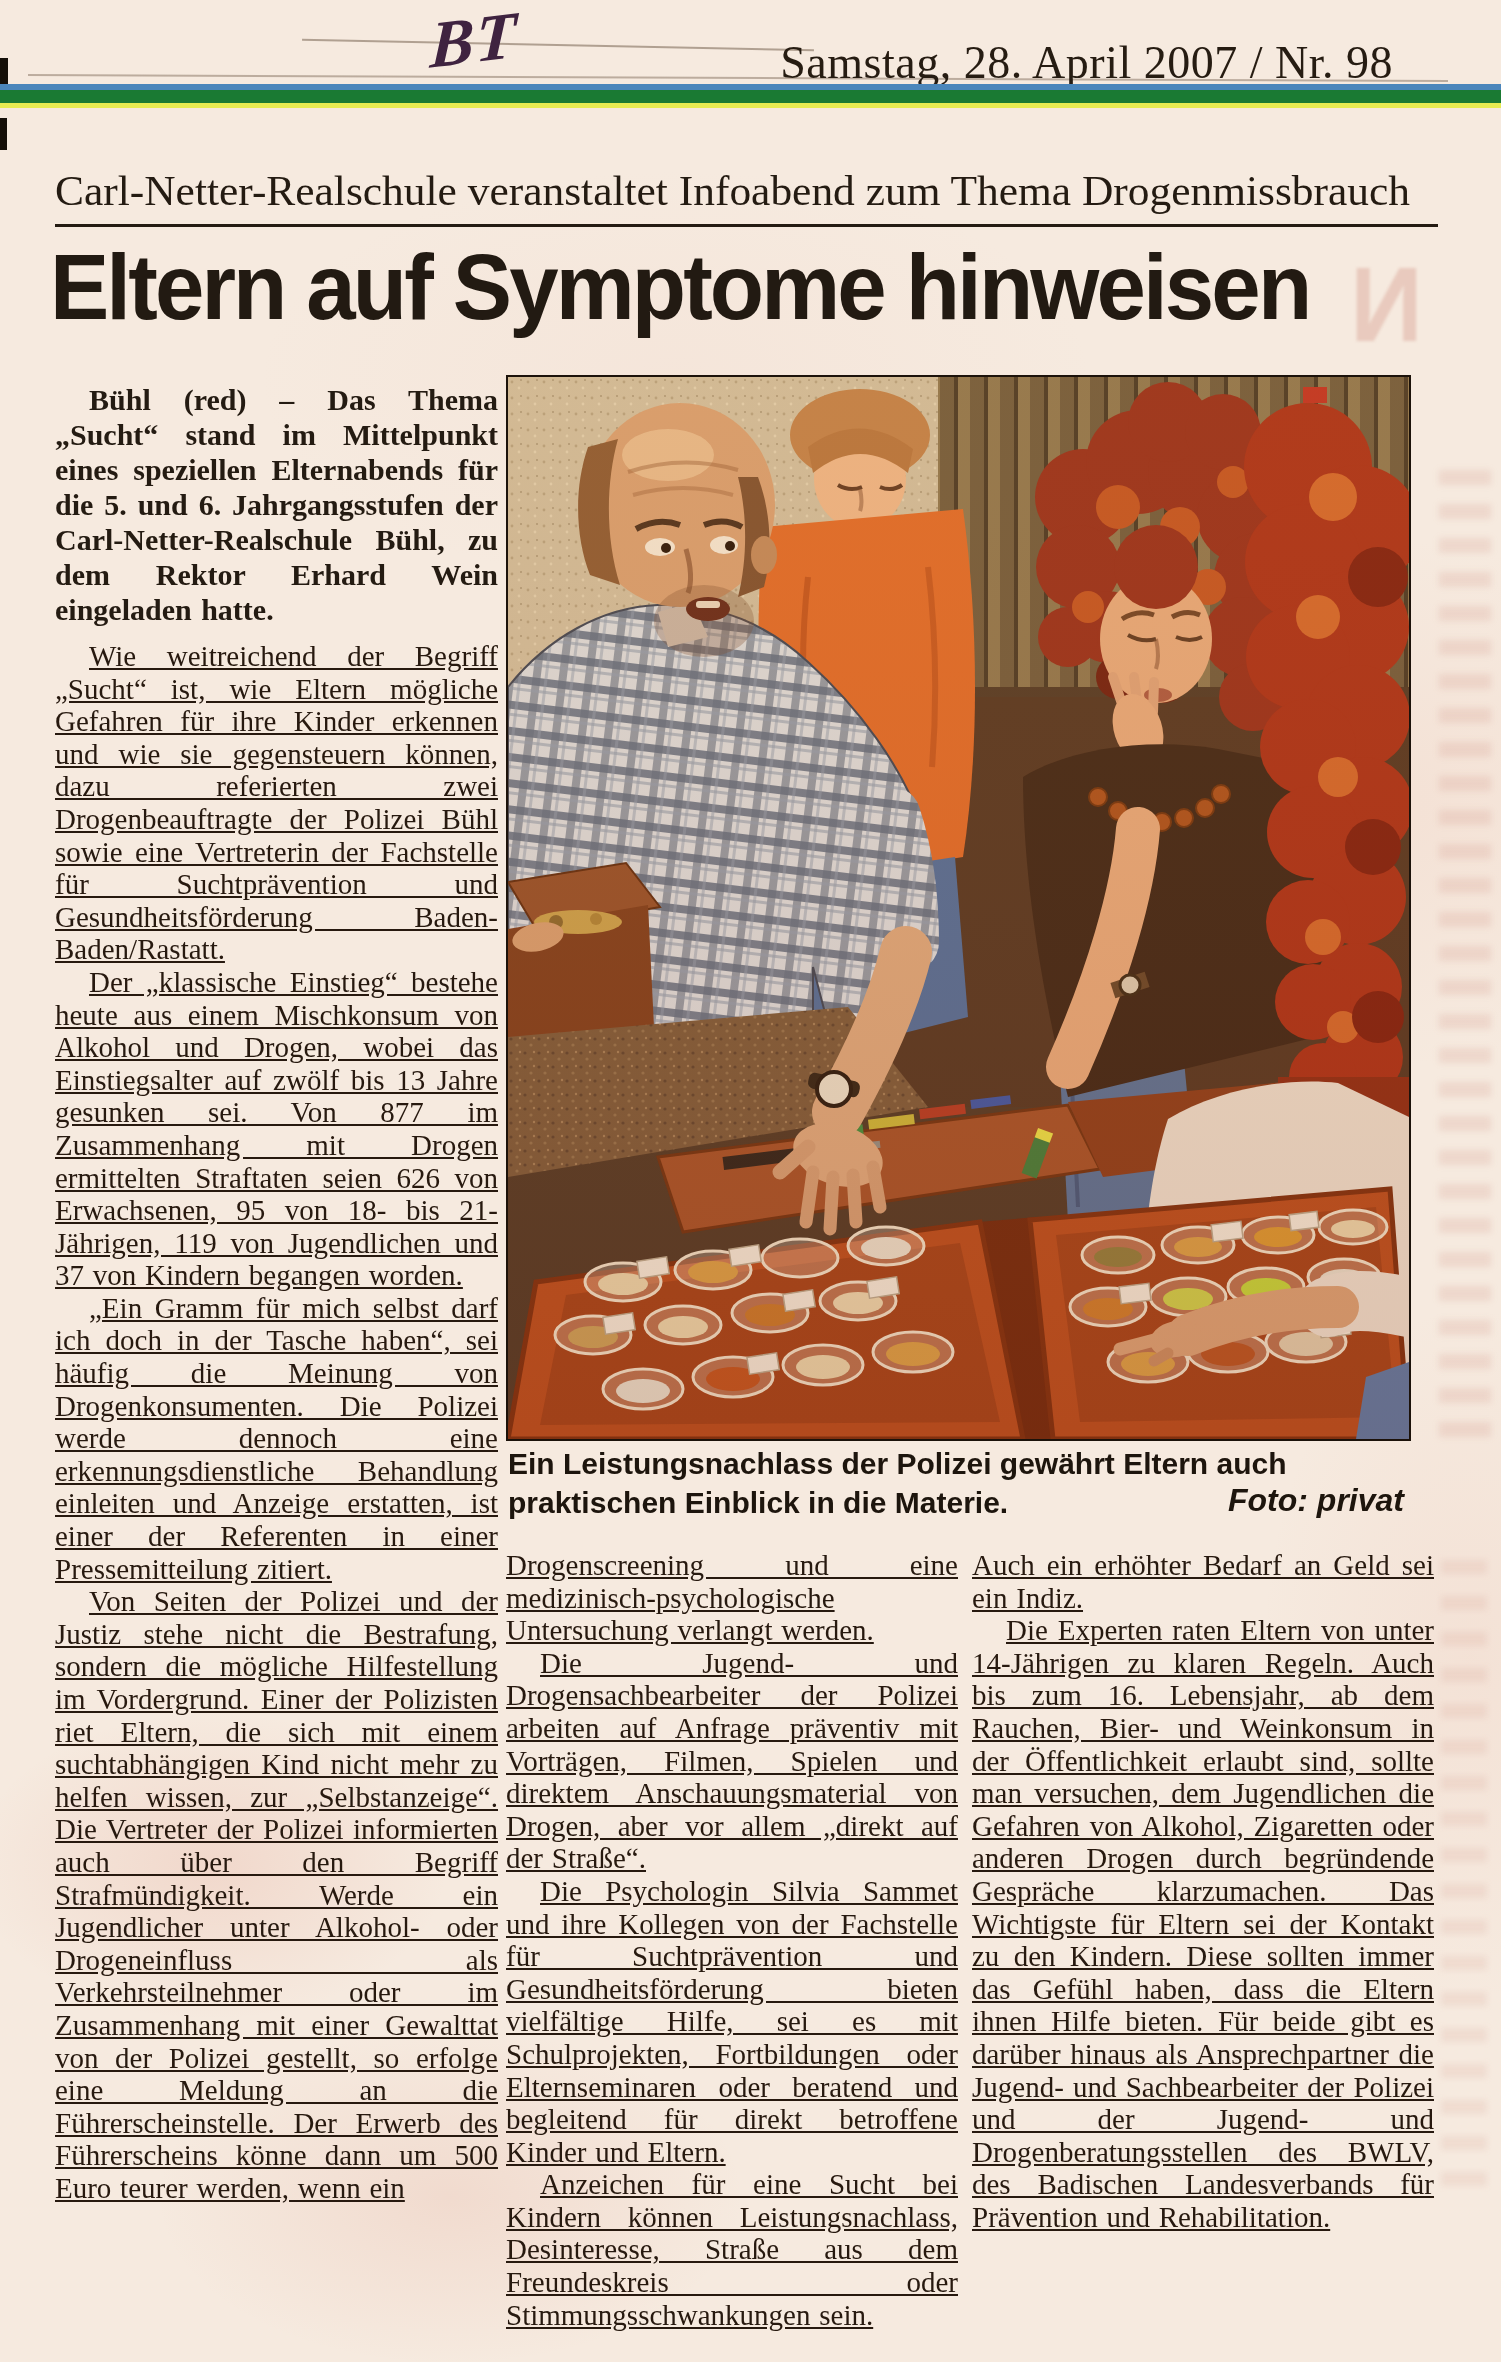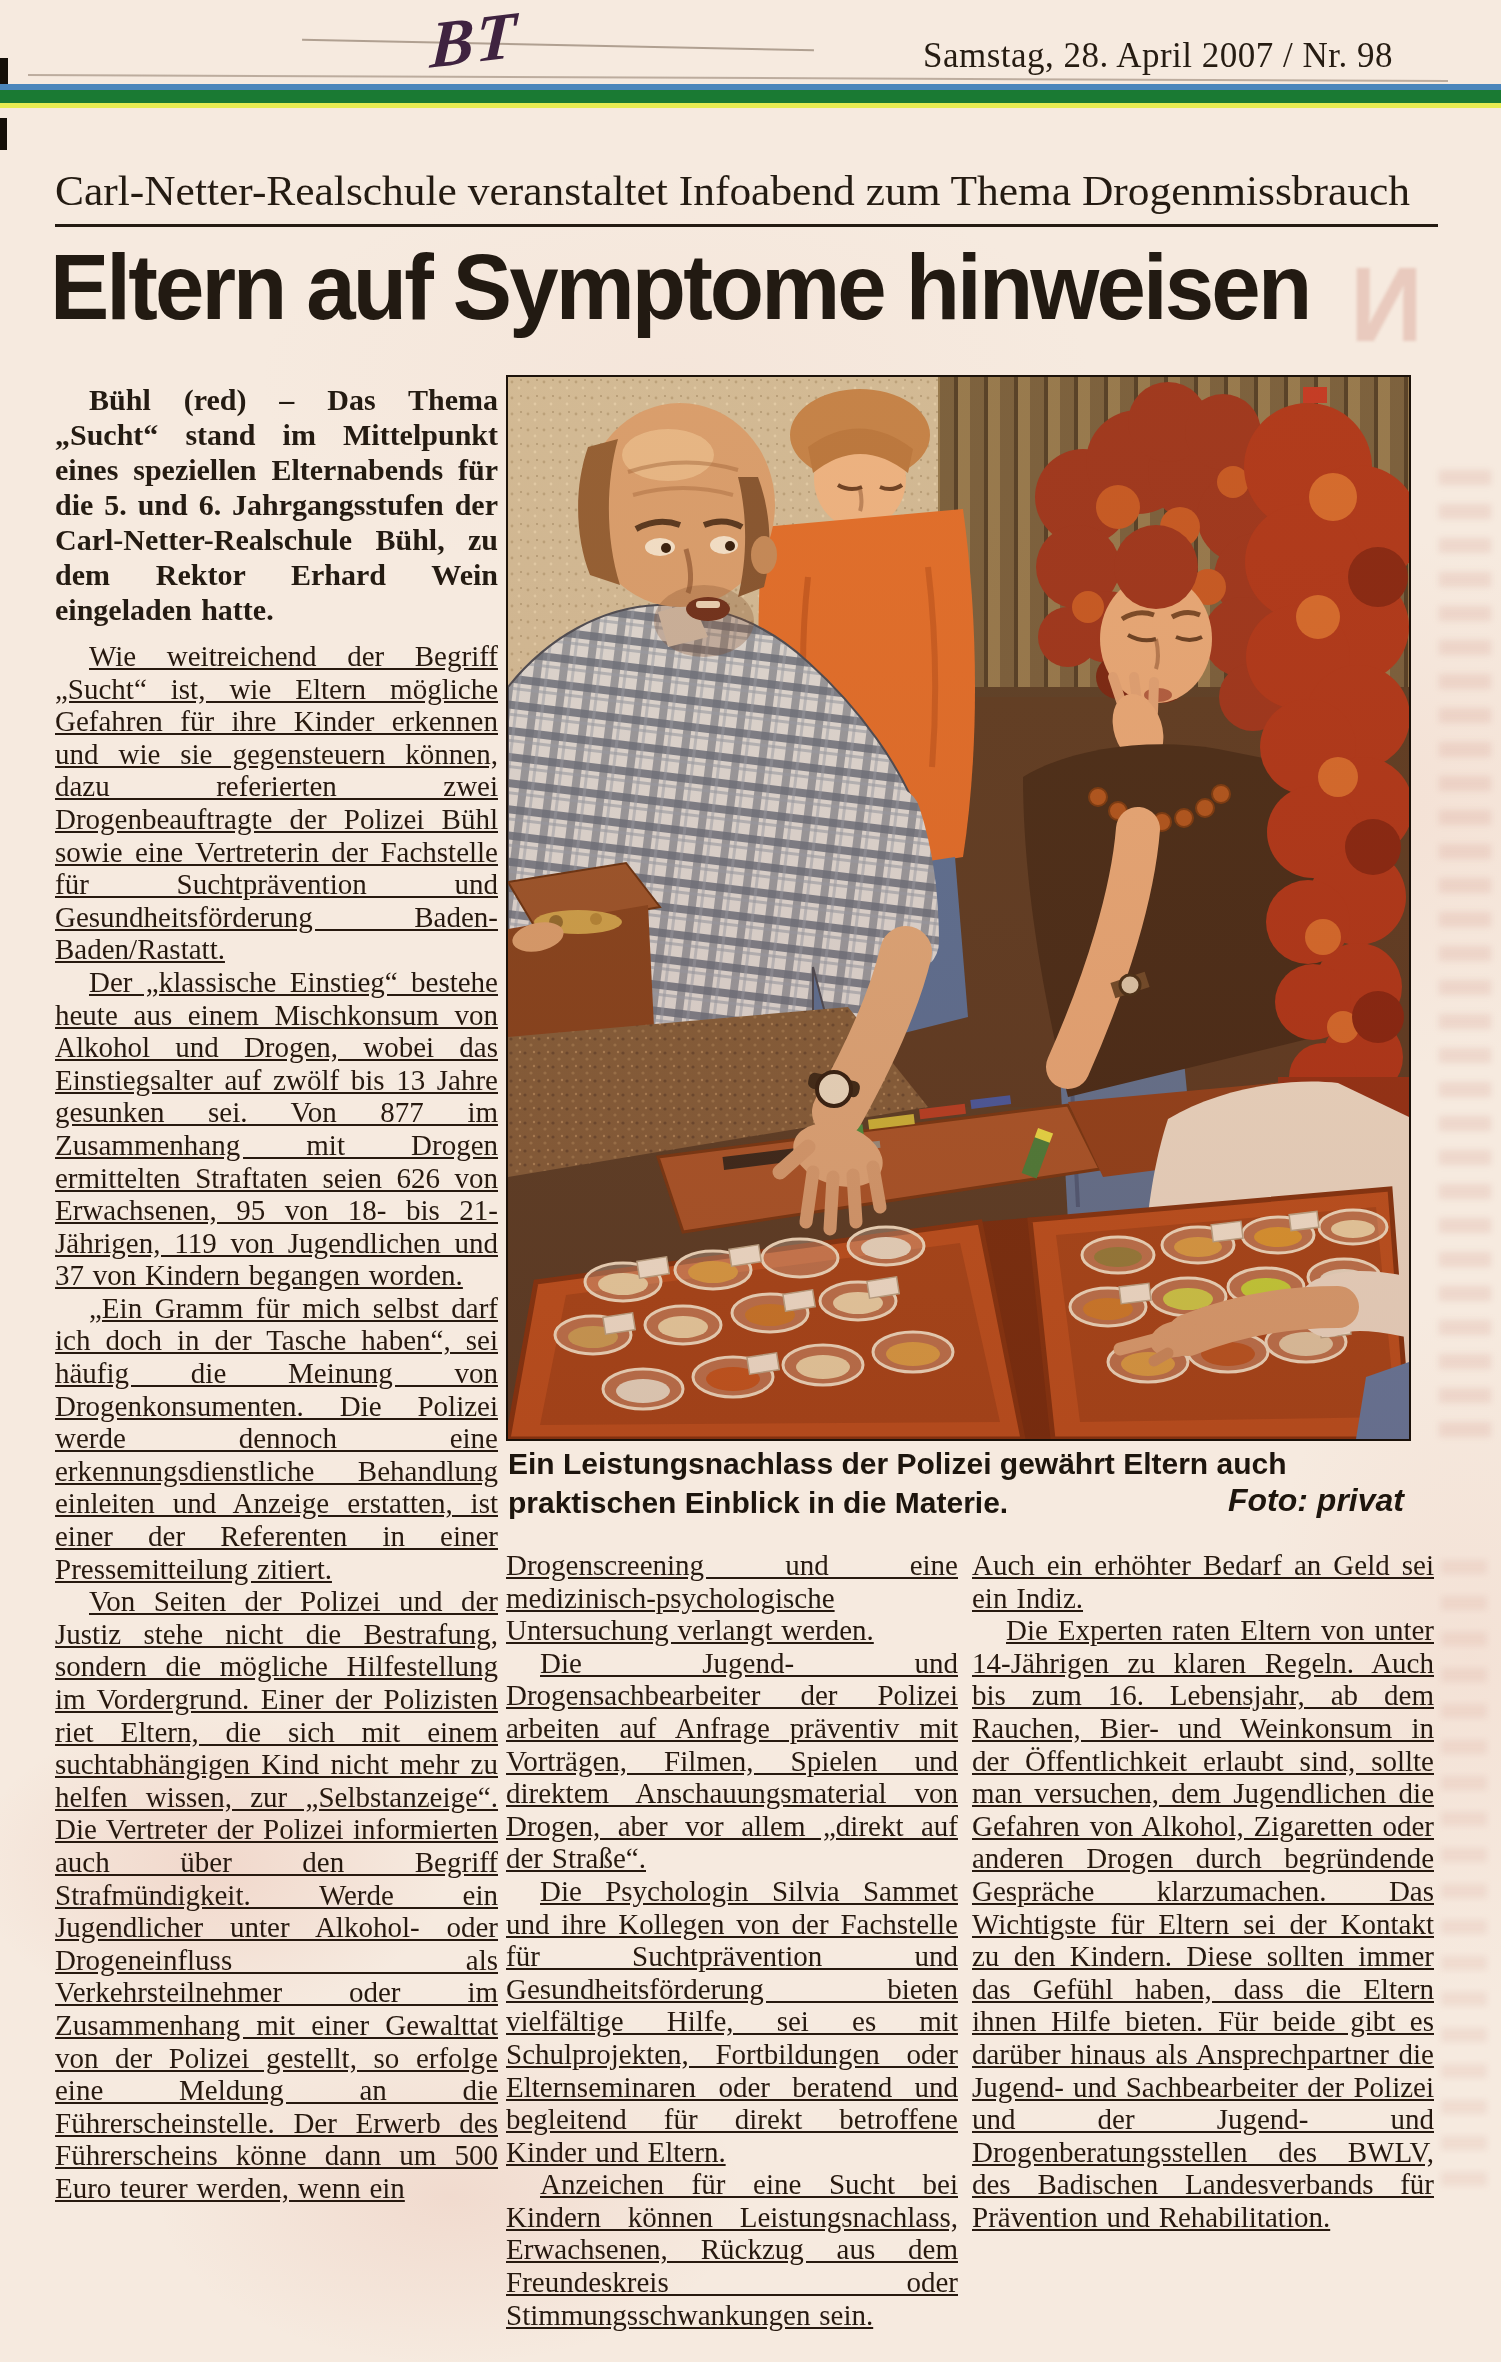--- a/index.html
+++ b/index.html
@@ -13,21 +13,21 @@
       radial-gradient(ellipse 300px 500px at 98% 70%, rgba(222,150,130,.10), transparent 70%),
       radial-gradient(ellipse 600px 300px at 45% 16%, rgba(235,190,175,.10), transparent 70%),
       #f6eadf;
   }
   
   .bt-mark{
     position:absolute;left:430px;top:2px;font-size:66px;font-style:italic;font-weight:700;
     font-family:"Liberation Serif",serif;color:#3f2340;
     transform:rotate(-7deg) skewX(-10deg);letter-spacing:2px;
   }
-  .dateline{position:absolute;top:36px;right:108px;font-size:35px;letter-spacing:.5px;color:#261c12;}
+  .dateline{position:absolute;top:36px;right:108px;font-size:46px;letter-spacing:.5px;color:#261c12;}
   .pencil-line-1{position:absolute;left:302px;top:44px;width:512px;border-top:2px solid rgba(118,98,80,.55);transform:rotate(1.2deg);}
   .pencil-line-2{position:absolute;left:28px;top:77px;width:1420px;border-top:2px solid rgba(118,98,80,.45);transform:rotate(.25deg);}
   .scan-mark-a{position:absolute;left:0;top:58px;width:8px;height:50px;background:#151009;}
   .scan-mark-b{position:absolute;left:0;top:118px;width:7px;height:32px;background:#151009;}
   .tricolor-bar{position:absolute;left:0;top:84px;width:1501px;}
   .tricolor-bar .stripe-blue{height:6px;background:#4b86bb;}
   .tricolor-bar .stripe-green{height:13px;background:#1a7a33;}
   .tricolor-bar .stripe-yellow{height:5px;background:#e6ec52;}
   
   .kicker{position:absolute;left:55px;top:166px;width:1390px;font-size:43px;color:#241b12;
@@ -395,21 +395,21 @@
 
   <p class="caption">
     <span>Ein Leistungsnachlass der Polizei gewährt Eltern auch praktischen Einblick in die Materie.</span>
     <span class="credit">Foto: privat</span>
   </p>
 
   <div class="bodycol" id="col2">
     <p class="cont">Drogenscreening und eine medizinisch-psychologische Untersuchung verlangt werden.</p>
     <p>Die Jugend- und Drogensachbearbeiter der Polizei arbeiten auf Anfrage präventiv mit Vorträgen, Filmen, Spielen und direktem Anschauungsmaterial von Drogen, aber vor allem „direkt auf der Straße“.</p>
     <p>Die Psychologin Silvia Sammet und ihre Kollegen von der Fachstelle für Suchtprävention und Gesundheitsförderung bieten vielfältige Hilfe, sei es mit Schulprojekten, Fortbildungen oder Elternseminaren oder beratend und begleitend für direkt betroffene Kinder und Eltern.</p>
-    <p>Anzeichen für eine Sucht bei Kindern können Leistungsnachlass, Erwachsenen, Rückzug aus dem Freundeskreis oder Stimmungsschwankungen sein.</p>
+    <p>Anzeichen für eine Sucht bei Kindern können Leistungsnachlass, Desinteresse, Straße aus dem Freundeskreis oder Stimmungsschwankungen sein.</p>
   </div>
   <div class="bodycol" id="col3">
     <p class="cont">Auch ein erhöhter Bedarf an Geld sei ein Indiz.</p>
     <p>Die Experten raten Eltern von unter 14-Jährigen zu klaren Regeln. Auch bis zum 16. Lebensjahr, ab dem Rauchen, Bier- und Weinkonsum in der Öffentlichkeit erlaubt sind, sollte man versuchen, dem Jugendlichen die Gefahren von Alkohol, Zigaretten oder anderen Drogen durch begründende Gespräche klarzumachen. Das Wichtigste für Eltern sei der Kontakt zu den Kindern. Diese sollten immer das Gefühl haben, dass die Eltern ihnen Hilfe bieten. Für beide gibt es darüber hinaus als Ansprechpartner die Jugend- und Sachbearbeiter der Polizei und der Jugend- und Drogenberatungsstellen des BWLV, des Badischen Landesverbands für Prävention und Rehabilitation.</p>
   </div>
 
   <div class="ghost-margin-1"></div>
   <div class="ghost-margin-2"></div>
 </div>
 

